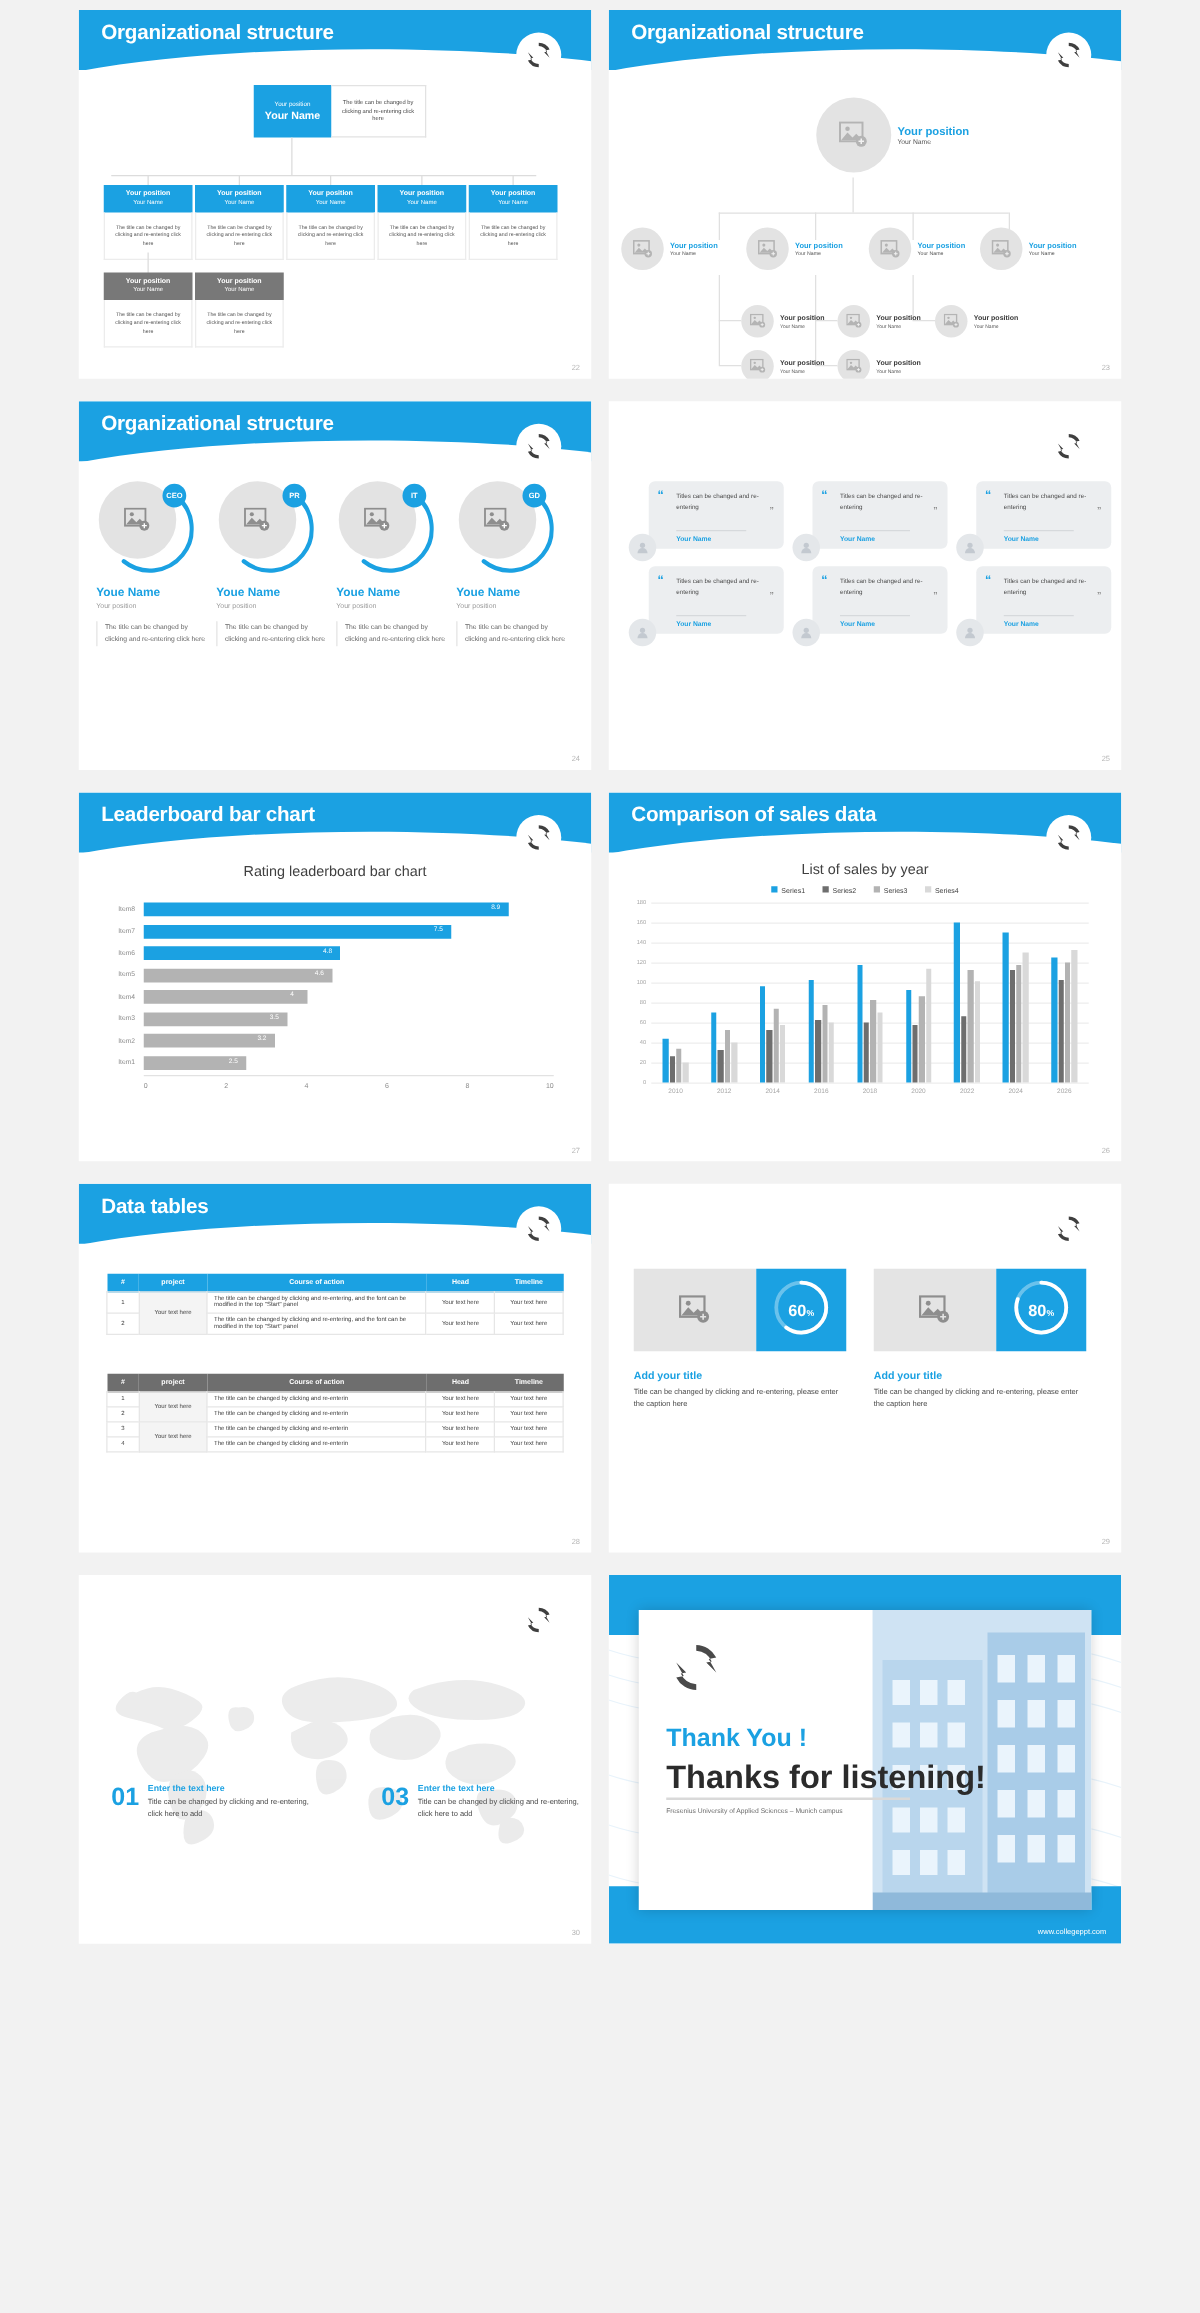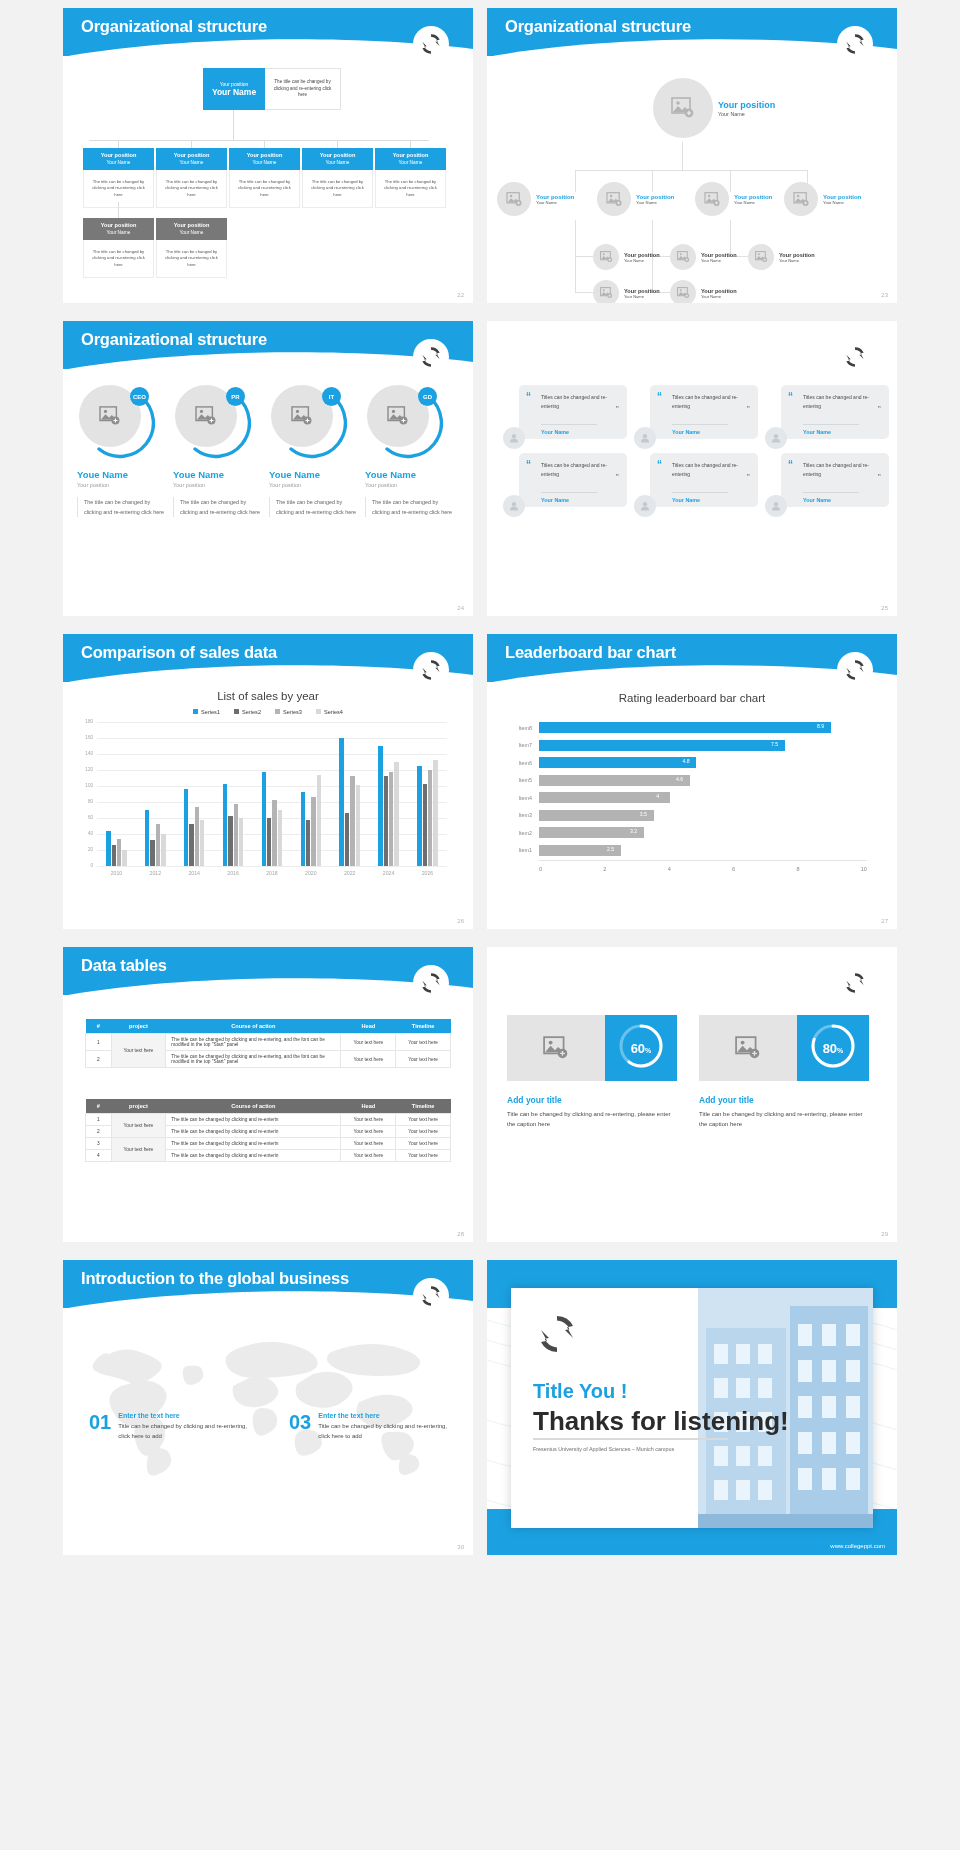--- a/index.html
+++ b/index.html
@@ -171,21 +171,21 @@
   .dc-img { flex:1; background:#e4e4e4; display:flex; align-items:center; justify-content:center;}
   .dc-pct { width:72px; background:#1ba1e2; display:flex; align-items:center; justify-content:center; position:relative;}
   .dc-pct svg { position:absolute; left:13px; top:8px;}
   .dc-pct span { color:#fff; font-size:13px; font-weight:bold; position:relative; z-index:2;}
   .dc-pct span small { font-size:7px;}
   .dc-h { color:#1ba1e2; font-size:8.5px; font-weight:bold; margin-top:14px;}
   .dc-p { color:#4a4a4a; font-size:6px; line-height:1.7; margin-top:4px;}
 
   
   .map { position:absolute; top:52px; left:0; width:100%; height:175px; opacity:.55;}
-  .gb { position:absolute; top:152px; left:26px; display:flex; gap:40px;justify-content:center;}
+  .gb { position:absolute; top:168px; left:26px; display:flex; gap:56px;justify-content:center;}
   .gb-item { display:flex; gap:7px; width:160px;}
   .gb-num { color:#1ba1e2; font-size:20px; font-weight:bold; line-height:1;}
   .gb-h { color:#1ba1e2; font-size:7px; font-weight:bold;}
   .gb-p { color:#4a4a4a; font-size:6px; line-height:1.65; margin-top:3px;}
 
   
   .ty-bg { position:absolute; inset:0; background:#ffffff; overflow:hidden;}
   .ty-band { position:absolute; top:0; left:0; width:100%; height:48px; background:#1ba1e2;}
   .ty-card { position:absolute; left:24px; top:28px; width:362px; height:240px; background:#fff; box-shadow:0 0 10px rgba(0,0,0,.18);}
   .ty-photo { position:absolute; right:0; top:0; width:175px; height:100%; background:#dbeaf6; overflow:hidden;}
@@ -672,20 +672,105 @@
         </div>
         <div class="ci-av">
             <svg width="12" height="12" viewBox="0 0 16 16">
               <circle cx="8" cy="5.6" r="2.8" fill="#c3c9d0"></circle>
               <path d="M2.6 14a5.4 5.4 0 0 1 10.8 0Z" fill="#c3c9d0"></path>
             </svg>
           </div>
       </div>
     </div>
     <div class="pgnum">25</div>
+  </div>
+
+  <div class="slide">
+    <div class="hdr">
+      <div class="hdr-title">Leaderboard bar chart</div>
+      <svg viewBox="0 0 410 22" preserveAspectRatio="none">
+          <path d="M0 22 C120 0 300 0 410 14 L410 22 Z" fill="#ffffff"></path>
+        </svg>
+    </div>
+    <div class="logo">
+      <svg viewBox="0 0 24 24">
+          <path d="M12 3a9 9 0 0 1 8 5l-3 .6L20 14l-4-4 2.2-.4A7.4 7.4 0 0 0 12 5.3Z" fill="#3f3f3f"></path>
+          <path d="M12 21a9 9 0 0 1-8-5l3-.6L4 10l4 4-2.2.4A7.4 7.4 0 0 0 12 18.7Z" fill="#3f3f3f"></path>
+        </svg>
+    </div>
+
+    <div class="ch-title" style="top:58px;">Rating leaderboard bar chart</div>
+    <div class="plot27" id="plot27">
+        <div class="hrow">
+          <div class="hlab">Item8</div>
+          <div class="hbarwrap">
+            <div class="hbar" style="width: 291.92px; background: rgb(27, 161, 226);"></div>
+            <div class="hval" style="left: 277.92px; color: rgb(255, 255, 255);">8.9</div>
+          </div>
+        </div>
+        <div class="hrow">
+          <div class="hlab">Item7</div>
+          <div class="hbarwrap">
+            <div class="hbar" style="width: 246px; background: rgb(27, 161, 226);"></div>
+            <div class="hval" style="left: 232px; color: rgb(255, 255, 255);">7.5</div>
+          </div>
+        </div>
+        <div class="hrow">
+          <div class="hlab">Item6</div>
+          <div class="hbarwrap">
+            <div class="hbar" style="width: 157.44px; background: rgb(27, 161, 226);"></div>
+            <div class="hval" style="left: 143.44px; color: rgb(255, 255, 255);">4.8</div>
+          </div>
+        </div>
+        <div class="hrow">
+          <div class="hlab">Item5</div>
+          <div class="hbarwrap">
+            <div class="hbar" style="width: 150.88px; background: rgb(179, 179, 179);"></div>
+            <div class="hval" style="left: 136.88px; color: rgb(255, 255, 255);">4.6</div>
+          </div>
+        </div>
+        <div class="hrow">
+          <div class="hlab">Item4</div>
+          <div class="hbarwrap">
+            <div class="hbar" style="width: 131.2px; background: rgb(179, 179, 179);"></div>
+            <div class="hval" style="left: 117.2px; color: rgb(255, 255, 255);">4</div>
+          </div>
+        </div>
+        <div class="hrow">
+          <div class="hlab">Item3</div>
+          <div class="hbarwrap">
+            <div class="hbar" style="width: 114.8px; background: rgb(179, 179, 179);"></div>
+            <div class="hval" style="left: 100.8px; color: rgb(255, 255, 255);">3.5</div>
+          </div>
+        </div>
+        <div class="hrow">
+          <div class="hlab">Item2</div>
+          <div class="hbarwrap">
+            <div class="hbar" style="width: 104.96px; background: rgb(179, 179, 179);"></div>
+            <div class="hval" style="left: 90.96px; color: rgb(255, 255, 255);">3.2</div>
+          </div>
+        </div>
+        <div class="hrow">
+          <div class="hlab">Item1</div>
+          <div class="hbarwrap">
+            <div class="hbar" style="width: 82px; background: rgb(179, 179, 179);"></div>
+            <div class="hval" style="left: 68px; color: rgb(255, 255, 255);">2.5</div>
+          </div>
+        </div>
+      </div>
+    <div class="axisline27"></div>
+    <div class="xaxis27" id="xax27">
+        <div>0</div>
+        <div>2</div>
+        <div>4</div>
+        <div>6</div>
+        <div>8</div>
+        <div>10</div>
+      </div>
+    <div class="pgnum">27</div>
   </div>
 
   <div class="slide">
     <div class="hdr">
       <div class="hdr-title">Comparison of sales data</div>
       <svg viewBox="0 0 410 22" preserveAspectRatio="none">
           <path d="M0 22 C120 0 300 0 410 14 L410 22 Z" fill="#ffffff"></path>
         </svg>
     </div>
     <div class="logo">
@@ -785,105 +870,20 @@
         <div>2012</div>
         <div>2014</div>
         <div>2016</div>
         <div>2018</div>
         <div>2020</div>
         <div>2022</div>
         <div>2024</div>
         <div>2026</div>
       </div>
     <div class="pgnum">26</div>
-  </div>
-
-  <div class="slide">
-    <div class="hdr">
-      <div class="hdr-title">Leaderboard bar chart</div>
-      <svg viewBox="0 0 410 22" preserveAspectRatio="none">
-          <path d="M0 22 C120 0 300 0 410 14 L410 22 Z" fill="#ffffff"></path>
-        </svg>
-    </div>
-    <div class="logo">
-      <svg viewBox="0 0 24 24">
-          <path d="M12 3a9 9 0 0 1 8 5l-3 .6L20 14l-4-4 2.2-.4A7.4 7.4 0 0 0 12 5.3Z" fill="#3f3f3f"></path>
-          <path d="M12 21a9 9 0 0 1-8-5l3-.6L4 10l4 4-2.2.4A7.4 7.4 0 0 0 12 18.7Z" fill="#3f3f3f"></path>
-        </svg>
-    </div>
-
-    <div class="ch-title" style="top:58px;">Rating leaderboard bar chart</div>
-    <div class="plot27" id="plot27">
-        <div class="hrow">
-          <div class="hlab">Item8</div>
-          <div class="hbarwrap">
-            <div class="hbar" style="width: 291.92px; background: rgb(27, 161, 226);"></div>
-            <div class="hval" style="left: 277.92px; color: rgb(255, 255, 255);">8.9</div>
-          </div>
-        </div>
-        <div class="hrow">
-          <div class="hlab">Item7</div>
-          <div class="hbarwrap">
-            <div class="hbar" style="width: 246px; background: rgb(27, 161, 226);"></div>
-            <div class="hval" style="left: 232px; color: rgb(255, 255, 255);">7.5</div>
-          </div>
-        </div>
-        <div class="hrow">
-          <div class="hlab">Item6</div>
-          <div class="hbarwrap">
-            <div class="hbar" style="width: 157.44px; background: rgb(27, 161, 226);"></div>
-            <div class="hval" style="left: 143.44px; color: rgb(255, 255, 255);">4.8</div>
-          </div>
-        </div>
-        <div class="hrow">
-          <div class="hlab">Item5</div>
-          <div class="hbarwrap">
-            <div class="hbar" style="width: 150.88px; background: rgb(179, 179, 179);"></div>
-            <div class="hval" style="left: 136.88px; color: rgb(255, 255, 255);">4.6</div>
-          </div>
-        </div>
-        <div class="hrow">
-          <div class="hlab">Item4</div>
-          <div class="hbarwrap">
-            <div class="hbar" style="width: 131.2px; background: rgb(179, 179, 179);"></div>
-            <div class="hval" style="left: 117.2px; color: rgb(255, 255, 255);">4</div>
-          </div>
-        </div>
-        <div class="hrow">
-          <div class="hlab">Item3</div>
-          <div class="hbarwrap">
-            <div class="hbar" style="width: 114.8px; background: rgb(179, 179, 179);"></div>
-            <div class="hval" style="left: 100.8px; color: rgb(255, 255, 255);">3.5</div>
-          </div>
-        </div>
-        <div class="hrow">
-          <div class="hlab">Item2</div>
-          <div class="hbarwrap">
-            <div class="hbar" style="width: 104.96px; background: rgb(179, 179, 179);"></div>
-            <div class="hval" style="left: 90.96px; color: rgb(255, 255, 255);">3.2</div>
-          </div>
-        </div>
-        <div class="hrow">
-          <div class="hlab">Item1</div>
-          <div class="hbarwrap">
-            <div class="hbar" style="width: 82px; background: rgb(179, 179, 179);"></div>
-            <div class="hval" style="left: 68px; color: rgb(255, 255, 255);">2.5</div>
-          </div>
-        </div>
-      </div>
-    <div class="axisline27"></div>
-    <div class="xaxis27" id="xax27">
-        <div>0</div>
-        <div>2</div>
-        <div>4</div>
-        <div>6</div>
-        <div>8</div>
-        <div>10</div>
-      </div>
-    <div class="pgnum">27</div>
   </div>
 
   <div class="slide">
     <div class="hdr">
       <div class="hdr-title">Data tables</div>
       <svg viewBox="0 0 410 22" preserveAspectRatio="none">
           <path d="M0 22 C120 0 300 0 410 14 L410 22 Z" fill="#ffffff"></path>
         </svg>
     </div>
     <div class="logo">
@@ -1012,26 +1012,20 @@
           </div>
         </div>
         <div class="dc-h">Add your title</div>
         <div class="dc-p">Title can be changed by clicking and re-entering, please enter the caption here</div>
       </div>
     </div>
     <div class="pgnum">29</div>
   </div>
 
   <div class="slide">
-    <div class="hdr">
-      <div class="hdr-title">Introduction to the global business</div>
-      <svg viewBox="0 0 410 22" preserveAspectRatio="none">
-          <path d="M0 22 C120 0 300 0 410 14 L410 22 Z" fill="#ffffff"></path>
-        </svg>
-    </div>
     <div class="logo">
       <svg viewBox="0 0 24 24">
           <path d="M12 3a9 9 0 0 1 8 5l-3 .6L20 14l-4-4 2.2-.4A7.4 7.4 0 0 0 12 5.3Z" fill="#3f3f3f"></path>
           <path d="M12 21a9 9 0 0 1-8-5l3-.6L4 10l4 4-2.2.4A7.4 7.4 0 0 0 12 18.7Z" fill="#3f3f3f"></path>
         </svg>
     </div>
 
     <svg class="map" viewBox="0 0 410 175">
       <g fill="#dcdcdc">
         <path d="M46 42q14-7 28-3t22 10-6 16-22 6-26-8-10-14 14-7Z"></path>
@@ -1123,21 +1117,21 @@
                 <rect x="124" y="180" width="14" height="22"></rect>
                 <rect x="148" y="180" width="14" height="22"></rect>
             </g>
             <rect x="0" y="226" width="175" height="14" fill="#8fb9da"></rect>
           </svg>
         </div>
         <svg class="ty-logo" viewBox="0 0 24 24">
           <path d="M12 3a9 9 0 0 1 8 5l-3 .6L20 14l-4-4 2.2-.4A7.4 7.4 0 0 0 12 5.3Z" fill="#4a4a4a"></path>
           <path d="M12 21a9 9 0 0 1-8-5l3-.6L4 10l4 4-2.2.4A7.4 7.4 0 0 0 12 18.7Z" fill="#4a4a4a"></path>
         </svg>
-        <div class="ty-t1">Title You !</div>
+        <div class="ty-t1">Thank You !</div>
         <div class="ty-t2">Thanks for listening!</div>
         <div class="ty-rule"></div>
         <div class="ty-sub">Fresenius University of Applied Sciences – Munich campus</div>
       </div>
       <div class="ty-foot">www.collegeppt.com</div>
     </div>
   </div>
 
 </div>
 

